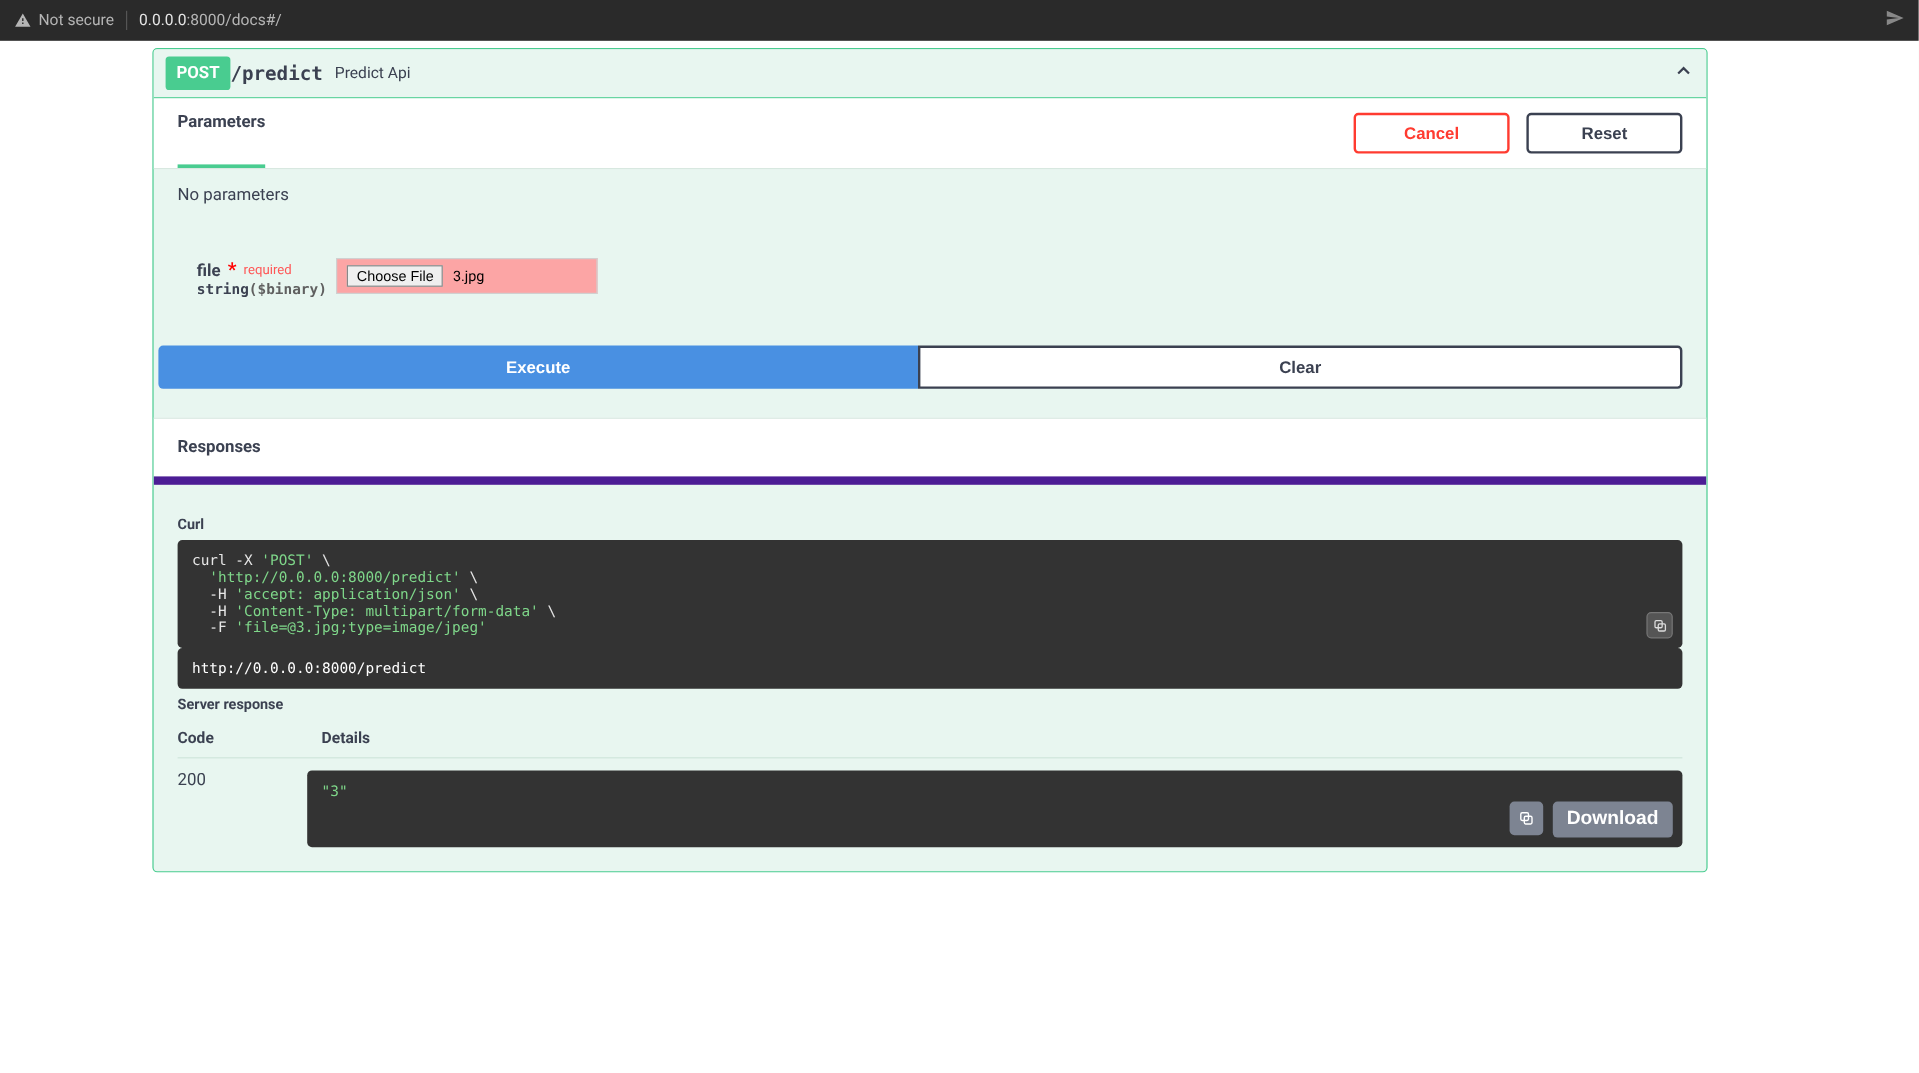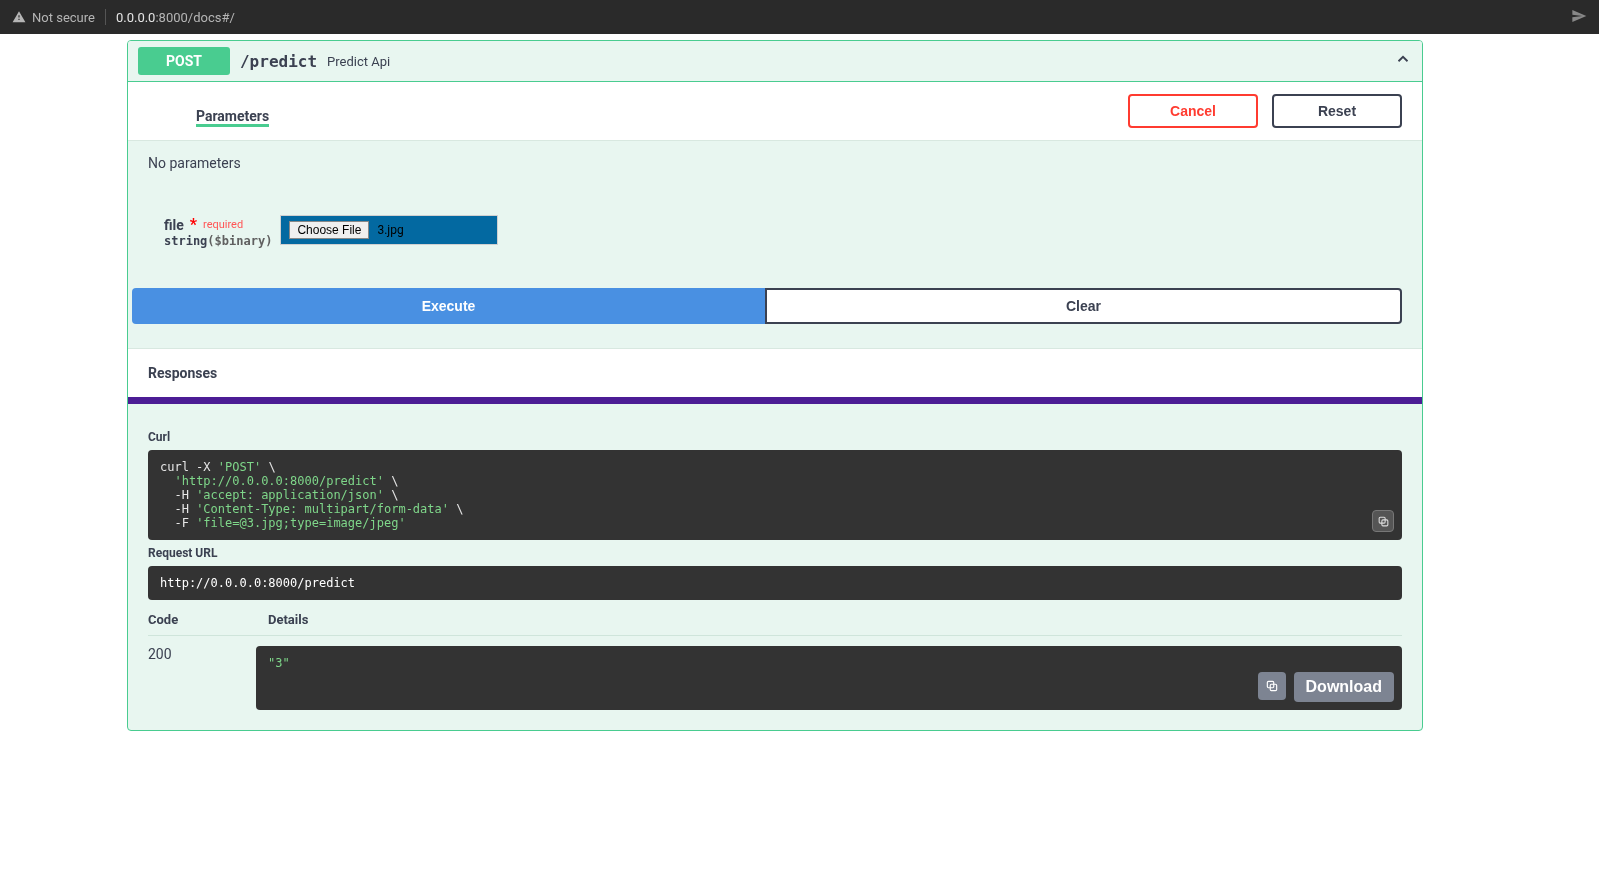--- a/index.html
+++ b/index.html
@@ -38,23 +38,22 @@
     align-items:center;
     padding: 6px 10px;
     border-bottom: 1px solid #49cc90;
     background:#e8f6f0;
   }
   .method-badge {
     background:#49cc90;
     color:#fff;
     font-weight:700;
     font-size:14px;
-    padding: 6px 28px;
+    padding: 6px 9px;
     border-radius:3px;
-    margin-right:10px;
   }
   .path-text {
     font-family: ui-monospace, Menlo, Consolas, monospace;
     font-weight:700;
     font-size:16px;
     color:#3b4151;
     margin-right:10px;
   }
   .summary-text { color:#3b4151; font-size:13px; }
   .chevron { margin-left:auto; color:#3b4151; }
@@ -64,23 +63,22 @@
     display:flex;
     align-items:center;
     padding: 12px 20px;
     border-bottom:1px solid #d8e8e0;
   }
   .section-header h4 {
     color:#3b4151; font-size:14px; font-weight:700;
   }
   .tab-underline {
     border-bottom:3px solid #49cc90;
-    padding-bottom:0;
+    padding-bottom:27px;
     margin-bottom:-12px;
-    margin-left:48px;
   }
   .btn {
     font-size:14px; font-weight:700;
     padding:7px 22px;
     border-radius:4px;
     background:transparent;
     cursor:pointer;
   }
   .btn-cancel { color:#ff3b30; border:2px solid #ff3b30; margin-left:auto; margin-right:14px; min-width:130px;}
   .btn-reset  { color:#3b4151; border:2px solid #3b4151; min-width:130px;}
@@ -110,21 +108,21 @@
   .param-area { padding: 30px 20px 40px 36px; }
   .param-row { display:flex; align-items:flex-start; gap:8px; }
   .param-meta { min-width:100px; }
   .param-name { font-weight:700; font-size:14px; color:#3b4151; }
   .star { color:#ff0000; font-weight:700; margin-left:2px;}
   .req-small { color:#ff5555; font-size:11px; margin-left:2px; position:relative; top:-2px;}
   .param-type { font-family: ui-monospace,Menlo,Consolas,monospace; font-size:12px; color:#3b4151; font-weight:700;}
   .param-type .fmt { color:#606060; font-weight:600;}
   .file-input-box {
     border:1px solid #d0d0d0;
-    background:#0369a1;
+    background:#fca5a5;
     padding:5px 8px;
     display:flex; align-items:center; gap:8px;
     min-width:218px;
     font-size:13px;
   }
   .choose-file-btn {
     border:1px solid #888; background:#efefef;
     padding:1px 7px; font-size:12px; cursor:pointer;
   }
   .filename { font-size:12px; }
@@ -267,23 +265,23 @@
         <div class="small-label">Curl</div>
         <div class="codebox"><span class="cmd">curl -X </span><span class="str">'POST'</span><span class="cmd"> \</span>
 <span class="cmd">  </span><span class="str">'http://0.0.0.0:8000/predict'</span><span class="cmd"> \</span>
 <span class="cmd">  -H </span><span class="str">'accept: application/json'</span><span class="cmd"> \</span>
 <span class="cmd">  -H </span><span class="str">'Content-Type: multipart/form-data'</span><span class="cmd"> \</span>
 <span class="cmd">  -F </span><span class="str">'file=@3.jpg;type=image/jpeg'</span><div class="copy-btn"><svg width="13" height="13" viewBox="0 0 24 24" fill="none" stroke="#ddd" stroke-width="2">
                 <rect x="9" y="9" width="11" height="11" rx="2"></rect>
                 <rect x="4" y="4" width="11" height="11" rx="2"></rect>
               </svg></div></div>
 
-        <div class="small-label">Request URL</div>
         <div class="codebox"><span>http://0.0.0.0:8000/predict</span></div>
 
+        <div class="small-label">Server response</div>
 
         <div class="resp-table-head">
           <span class="col-code">Code</span>
           <span>Details</span>
         </div>
 
         <div class="resp-row">
           <div class="code-col">200</div>
           <div class="details-col">
             <div class="resp-body-box">

